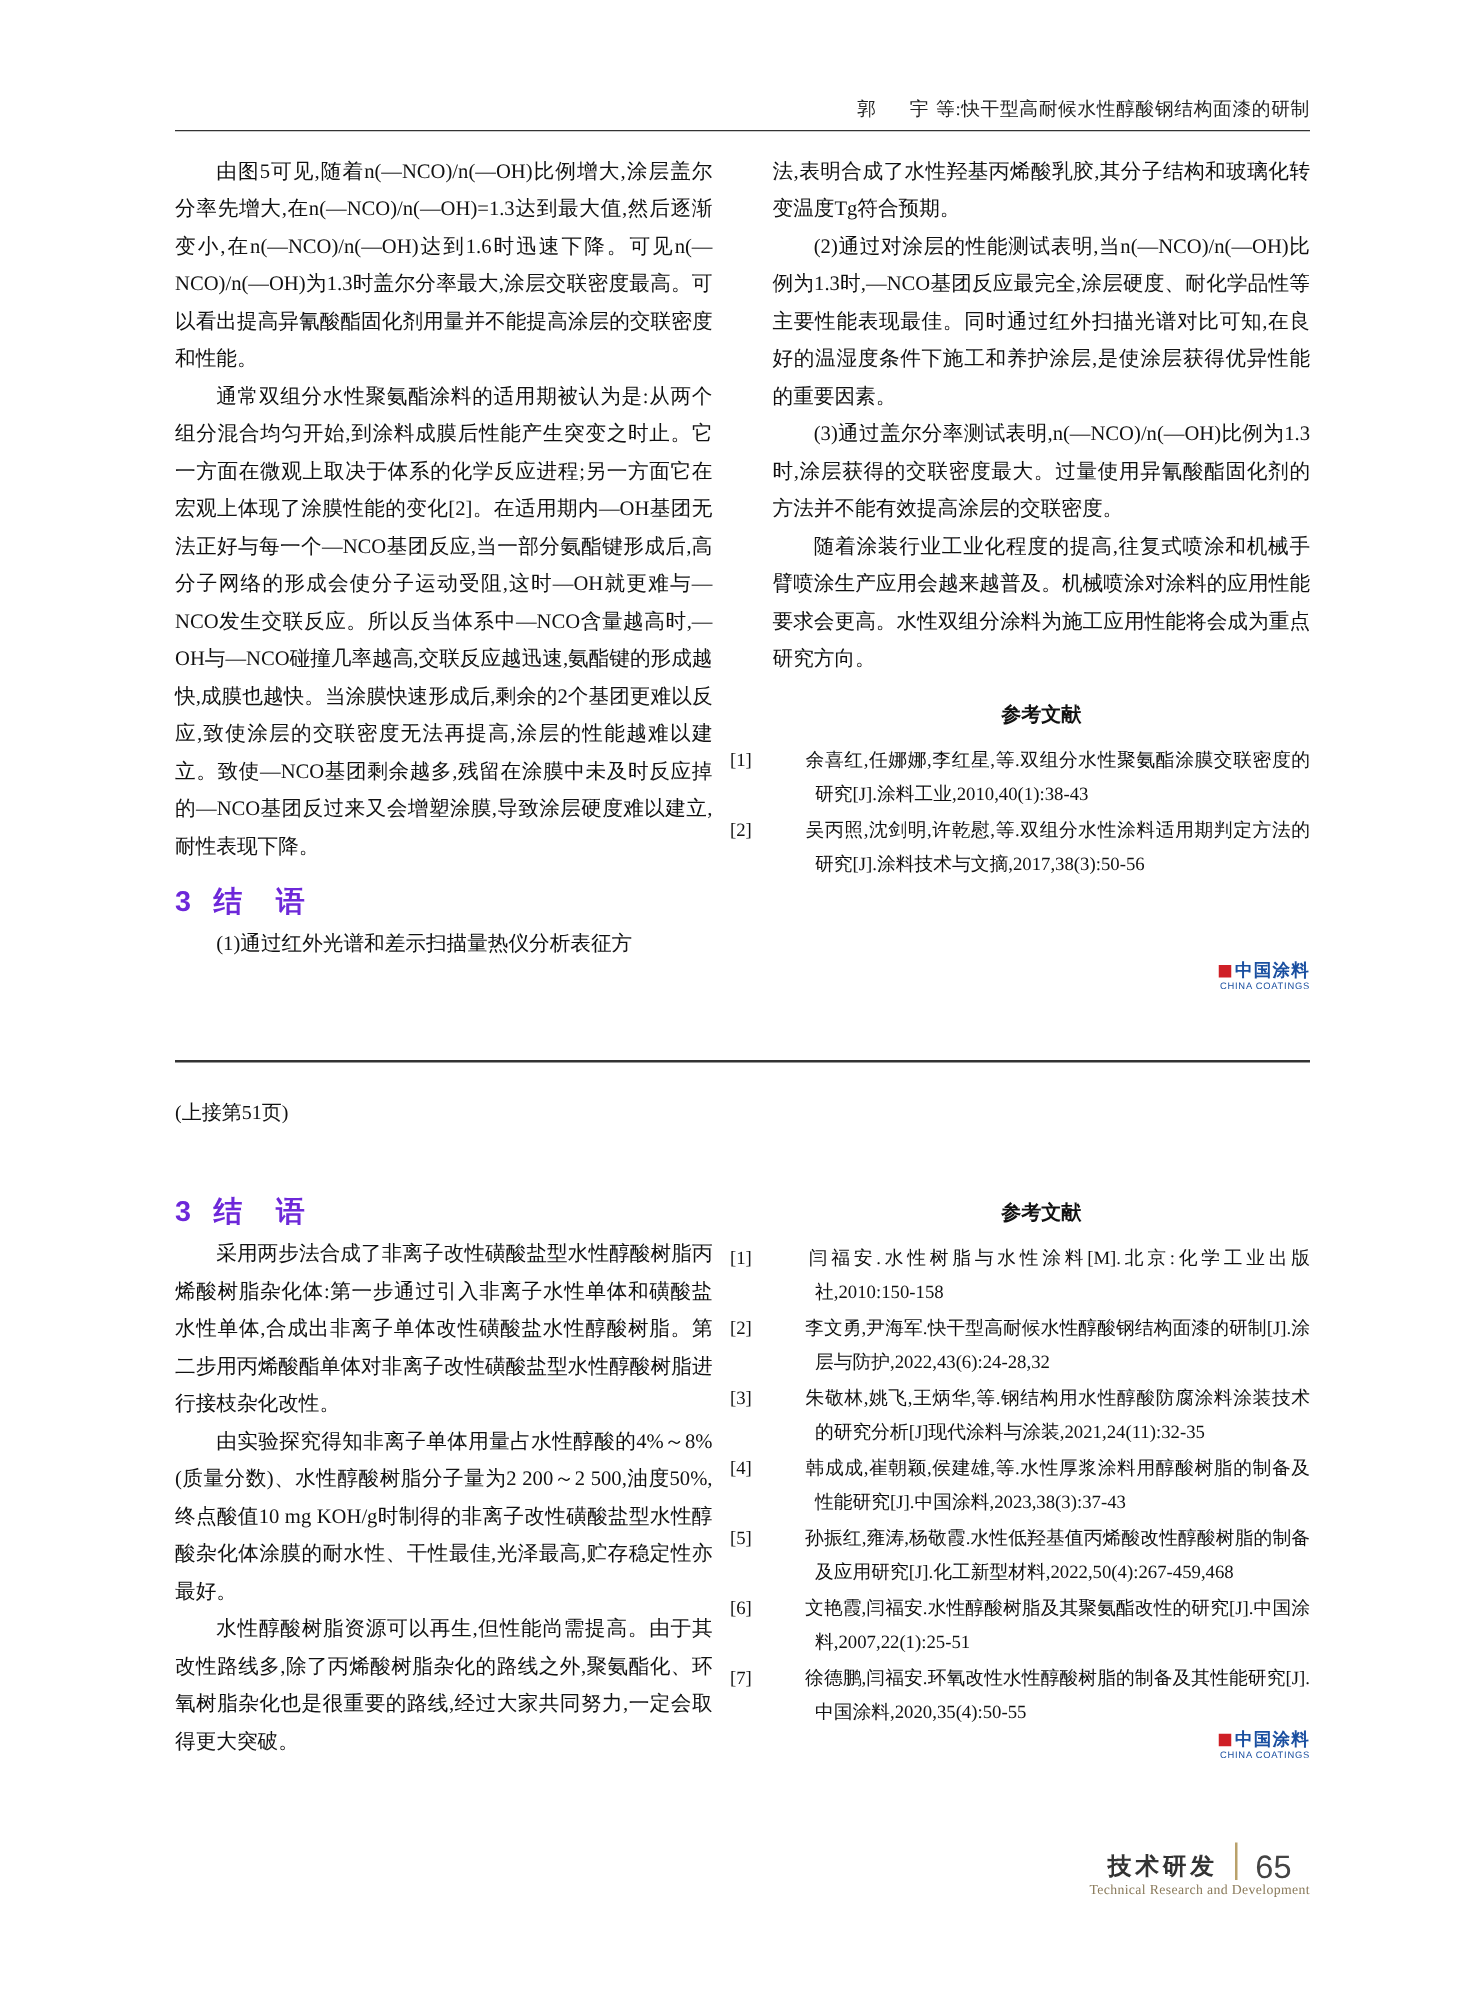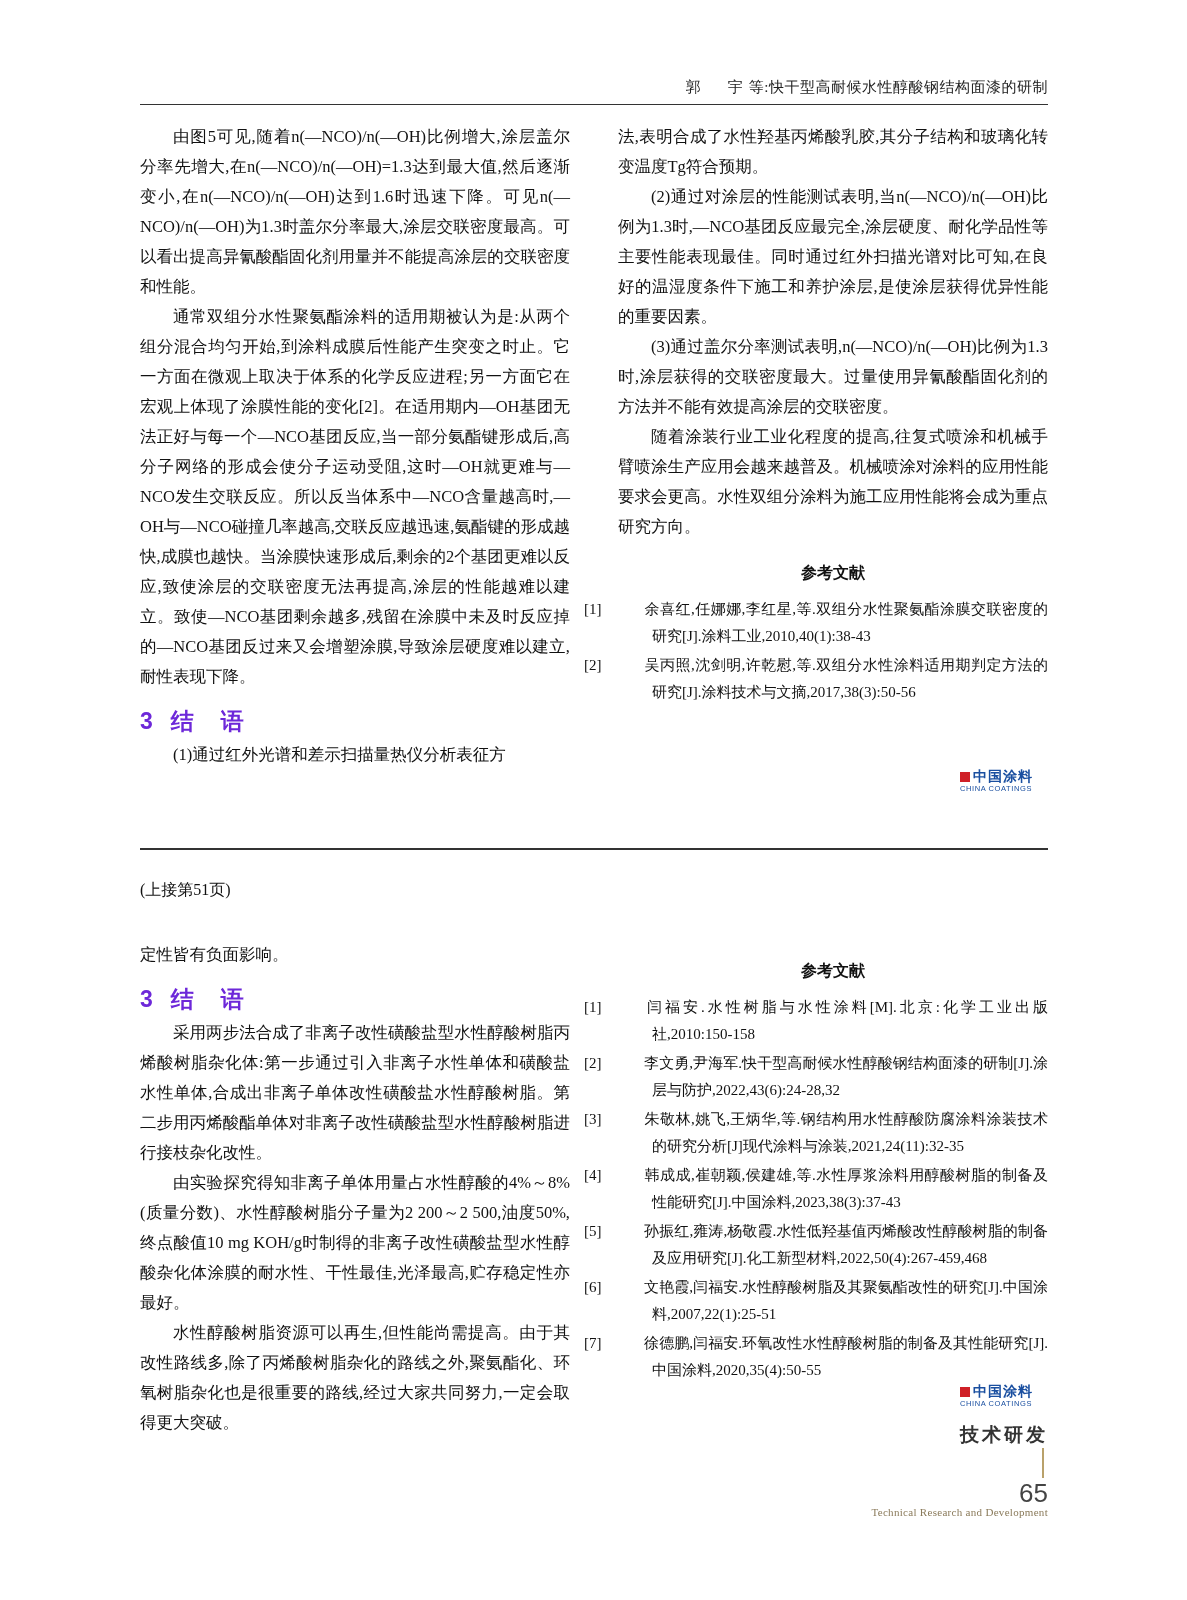--- a/index.html
+++ b/index.html
@@ -93,21 +93,21 @@
     margin-bottom: 2px;
     text-align: justify;
   }
   .ref .tag { display: inline-block; width: 26px; }
 
   
   .logo {
     position: absolute;
     width: 88px;
     height: 30px;
-    text-align: left;
+    text-align: right;
   }
   .logo .cn {
     color: #1a4fa0;
     font-weight: bold;
     font-size: 14px;
     letter-spacing: 1px;
     line-height: 16px;
     font-family: "Liberation Sans", sans-serif;
   }
   .logo .en {
@@ -160,22 +160,22 @@
   .footer .cn {
     font-family: "Liberation Sans", sans-serif;
     font-size: 19px;
     font-weight: bold;
     color: #333;
     letter-spacing: 3px;
   }
   .footer .row {
     display: flex;
     align-items: flex-end;
-    justify-content: space-between;
-    flex-direction: column;
+    justify-content: center;
+    gap: 10px;
   }
   .footer .en {
     font-size: 11px;
     color: #8a7a5a;
     font-family: Liberation Serif, serif;
     letter-spacing: .3px;
   }
   .footer .divider {
     width: 2px;
     height: 30px;
@@ -232,21 +232,20 @@
     <div class="en">CHINA COATINGS</div>
   </div>
 
   <div class="rule-mid"></div>
 
   <div class="cont-note">(上接第51页)</div>
 
   <div class="art2">
 
     <div class="col col-left">
-      <p class="para noindent">定性皆有负面影响。</p>
 
       <div class="sec-head">
         <span class="num">3</span><span>结　语</span>
       </div>
 
       <p class="para">采用两步法合成了非离子改性磺酸盐型水性醇酸树脂丙烯酸树脂杂化体:第一步通过引入非离子水性单体和磺酸盐水性单体,合成出非离子单体改性磺酸盐水性醇酸树脂。第二步用丙烯酸酯单体对非离子改性磺酸盐型水性醇酸树脂进行接枝杂化改性。</p>
       <p class="para">由实验探究得知非离子单体用量占水性醇酸的4%～8%(质量分数)、水性醇酸树脂分子量为2 200～2 500,油度50%,终点酸值10 mg KOH/g时制得的非离子改性磺酸盐型水性醇酸杂化体涂膜的耐水性、干性最佳,光泽最高,贮存稳定性亦最好。</p>
       <p class="para">水性醇酸树脂资源可以再生,但性能尚需提高。由于其改性路线多,除了丙烯酸树脂杂化的路线之外,聚氨酯化、环氧树脂杂化也是很重要的路线,经过大家共同努力,一定会取得更大突破。</p>
     </div>
 

